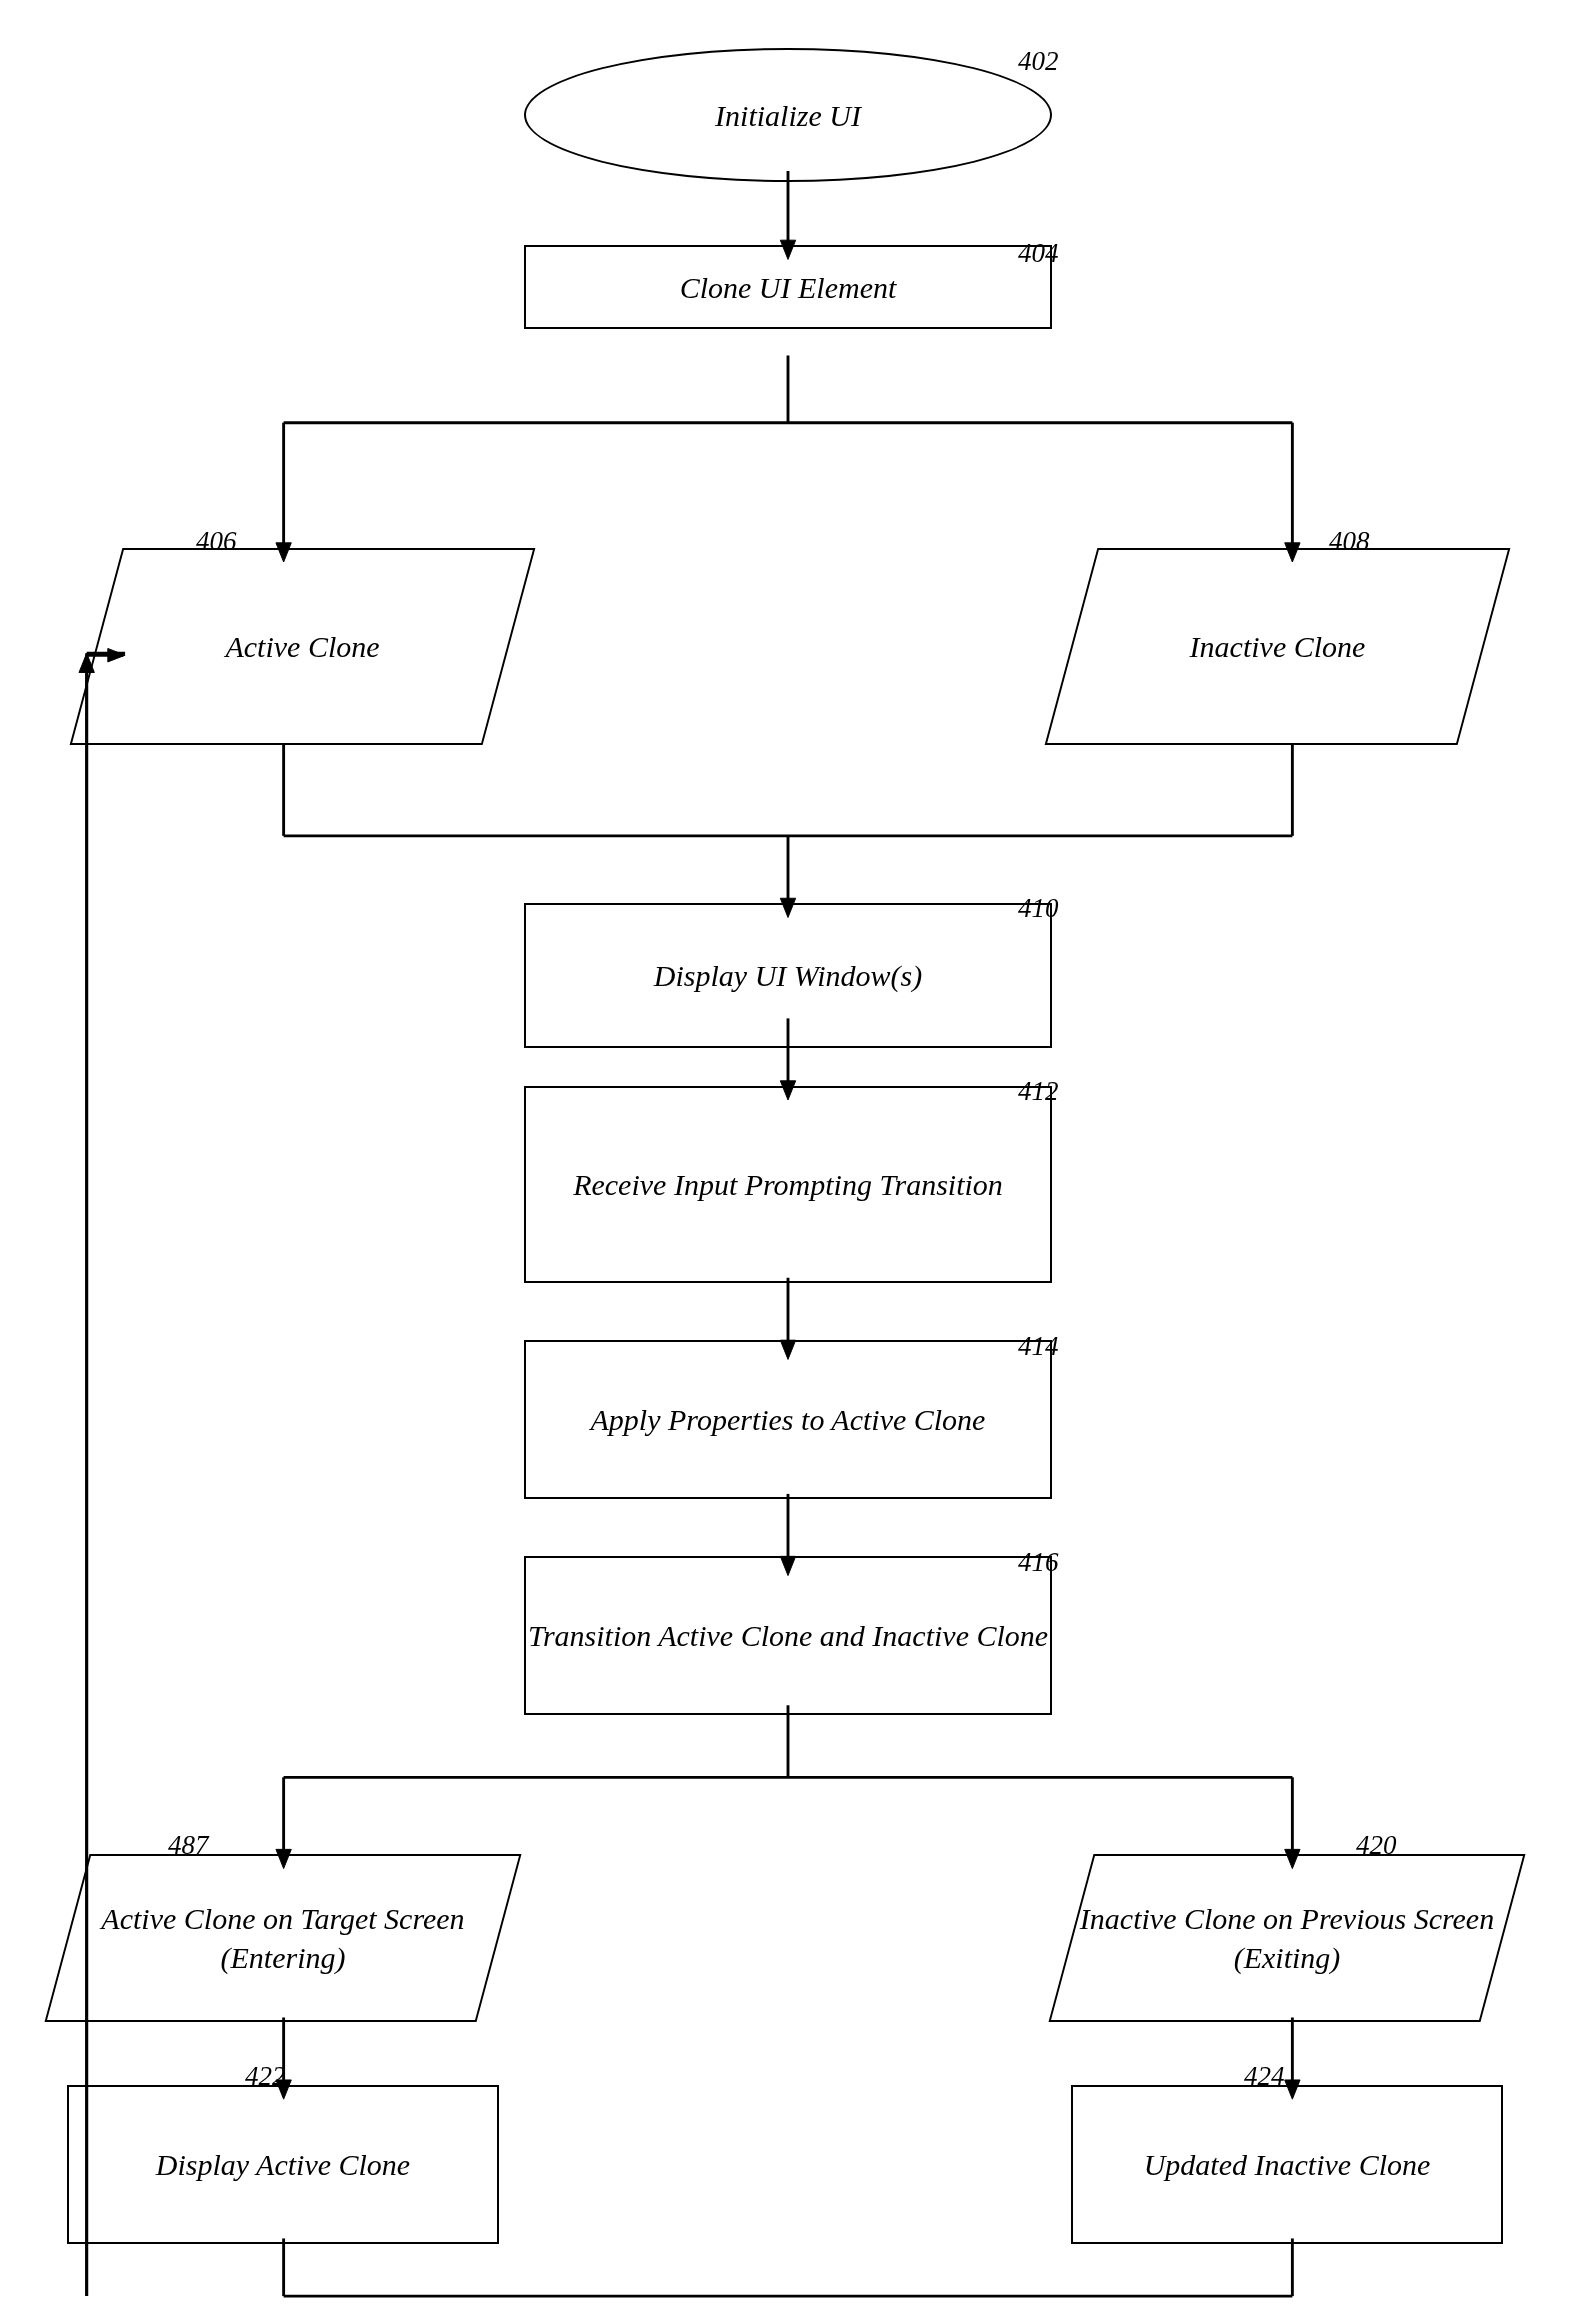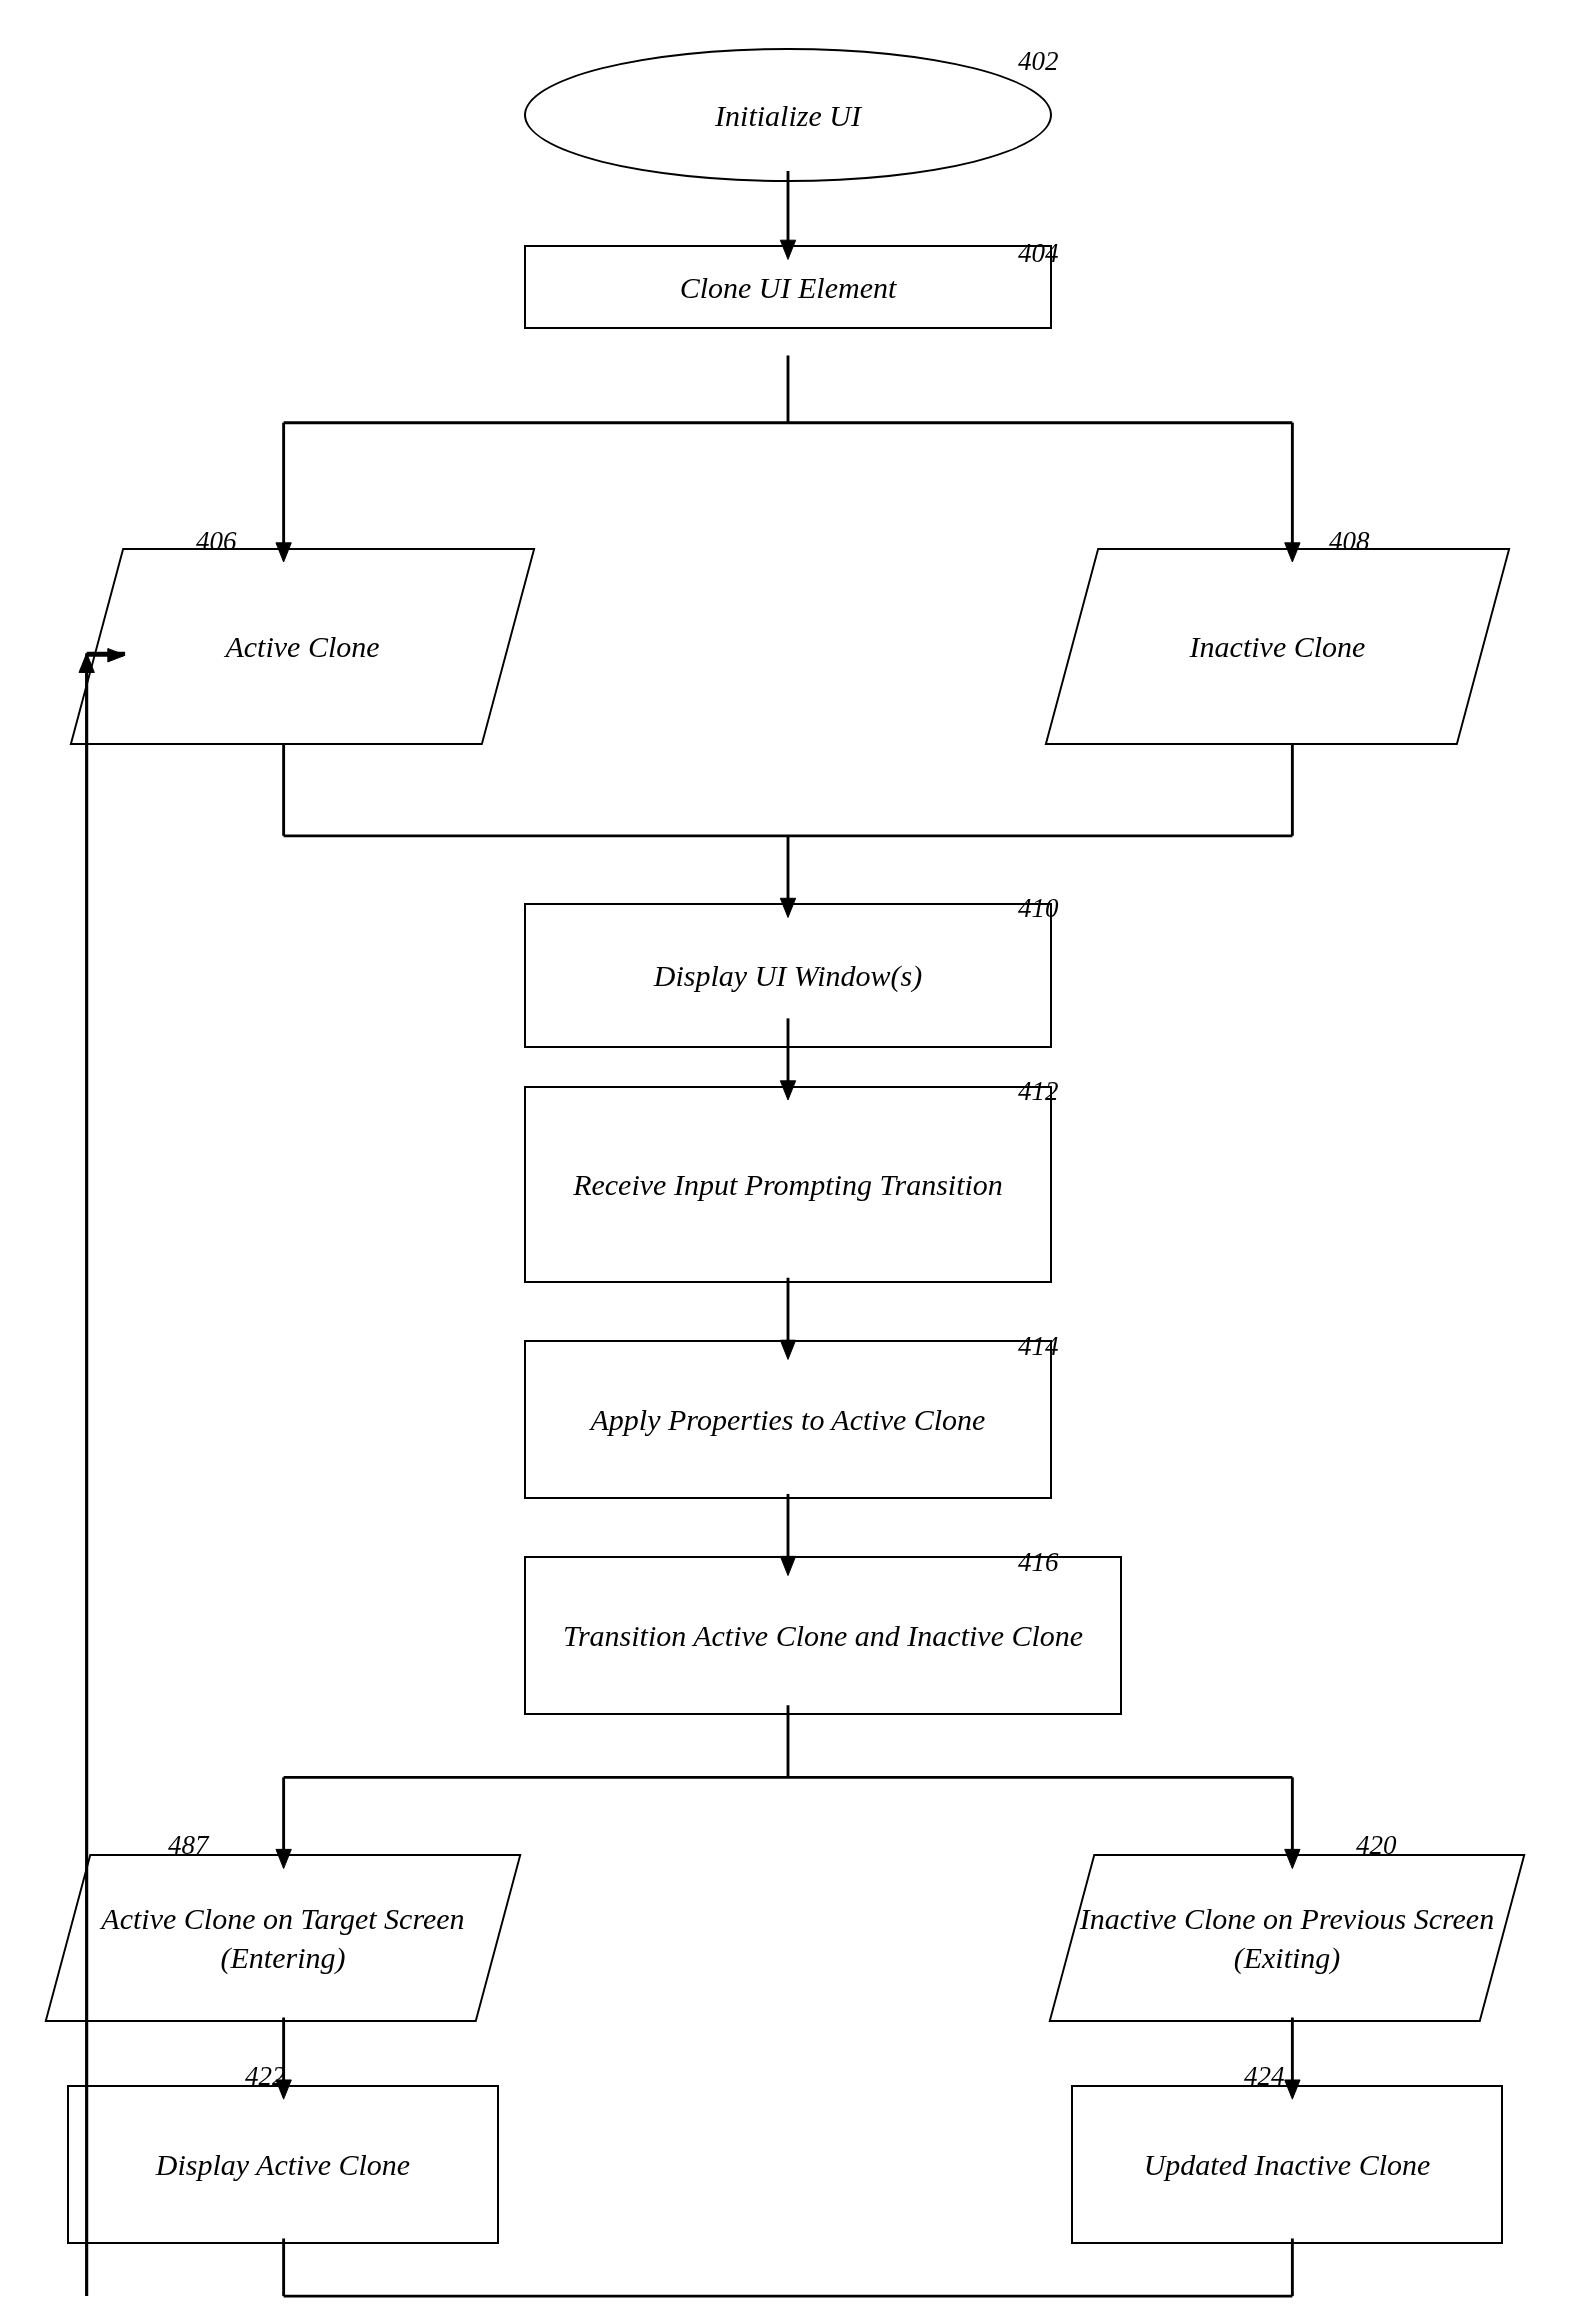--- a/index.html
+++ b/index.html
@@ -180,21 +180,21 @@
   <div class="shape rect" style="left:524px; top:1086px; width:528px; height:197px;">
     <span class="shape-label">Receive Input Prompting Transition</span>
   </div>
   <span class="ref-num" style="left:1018px; top:1076px;">412</span>
 
   <div class="shape rect" style="left:524px; top:1340px; width:528px; height:159px;">
     <span class="shape-label">Apply Properties to Active Clone</span>
   </div>
   <span class="ref-num" style="left:1018px; top:1331px;">414</span>
 
-  <div class="shape rect" style="left:524px; top:1556px; width:598px; height:159px;">
+  <div class="shape rect" style="left:524px; top:1556px; width:528px; height:159px;">
     <span class="shape-label">Transition Active Clone and Inactive Clone</span>
   </div>
   <span class="ref-num" style="left:1018px; top:1547px;">416</span>
 
   <div class="shape parallelogram" style="left:67px; top:1854px; width:432px; height:168px;">
     <span class="shape-label">Active Clone on Target Screen (Entering)</span>
   </div>
   <span class="ref-num" style="left:168px; top:1830px;">487</span>
 
   <div class="shape parallelogram" style="left:1071px; top:1854px; width:432px; height:168px;">

